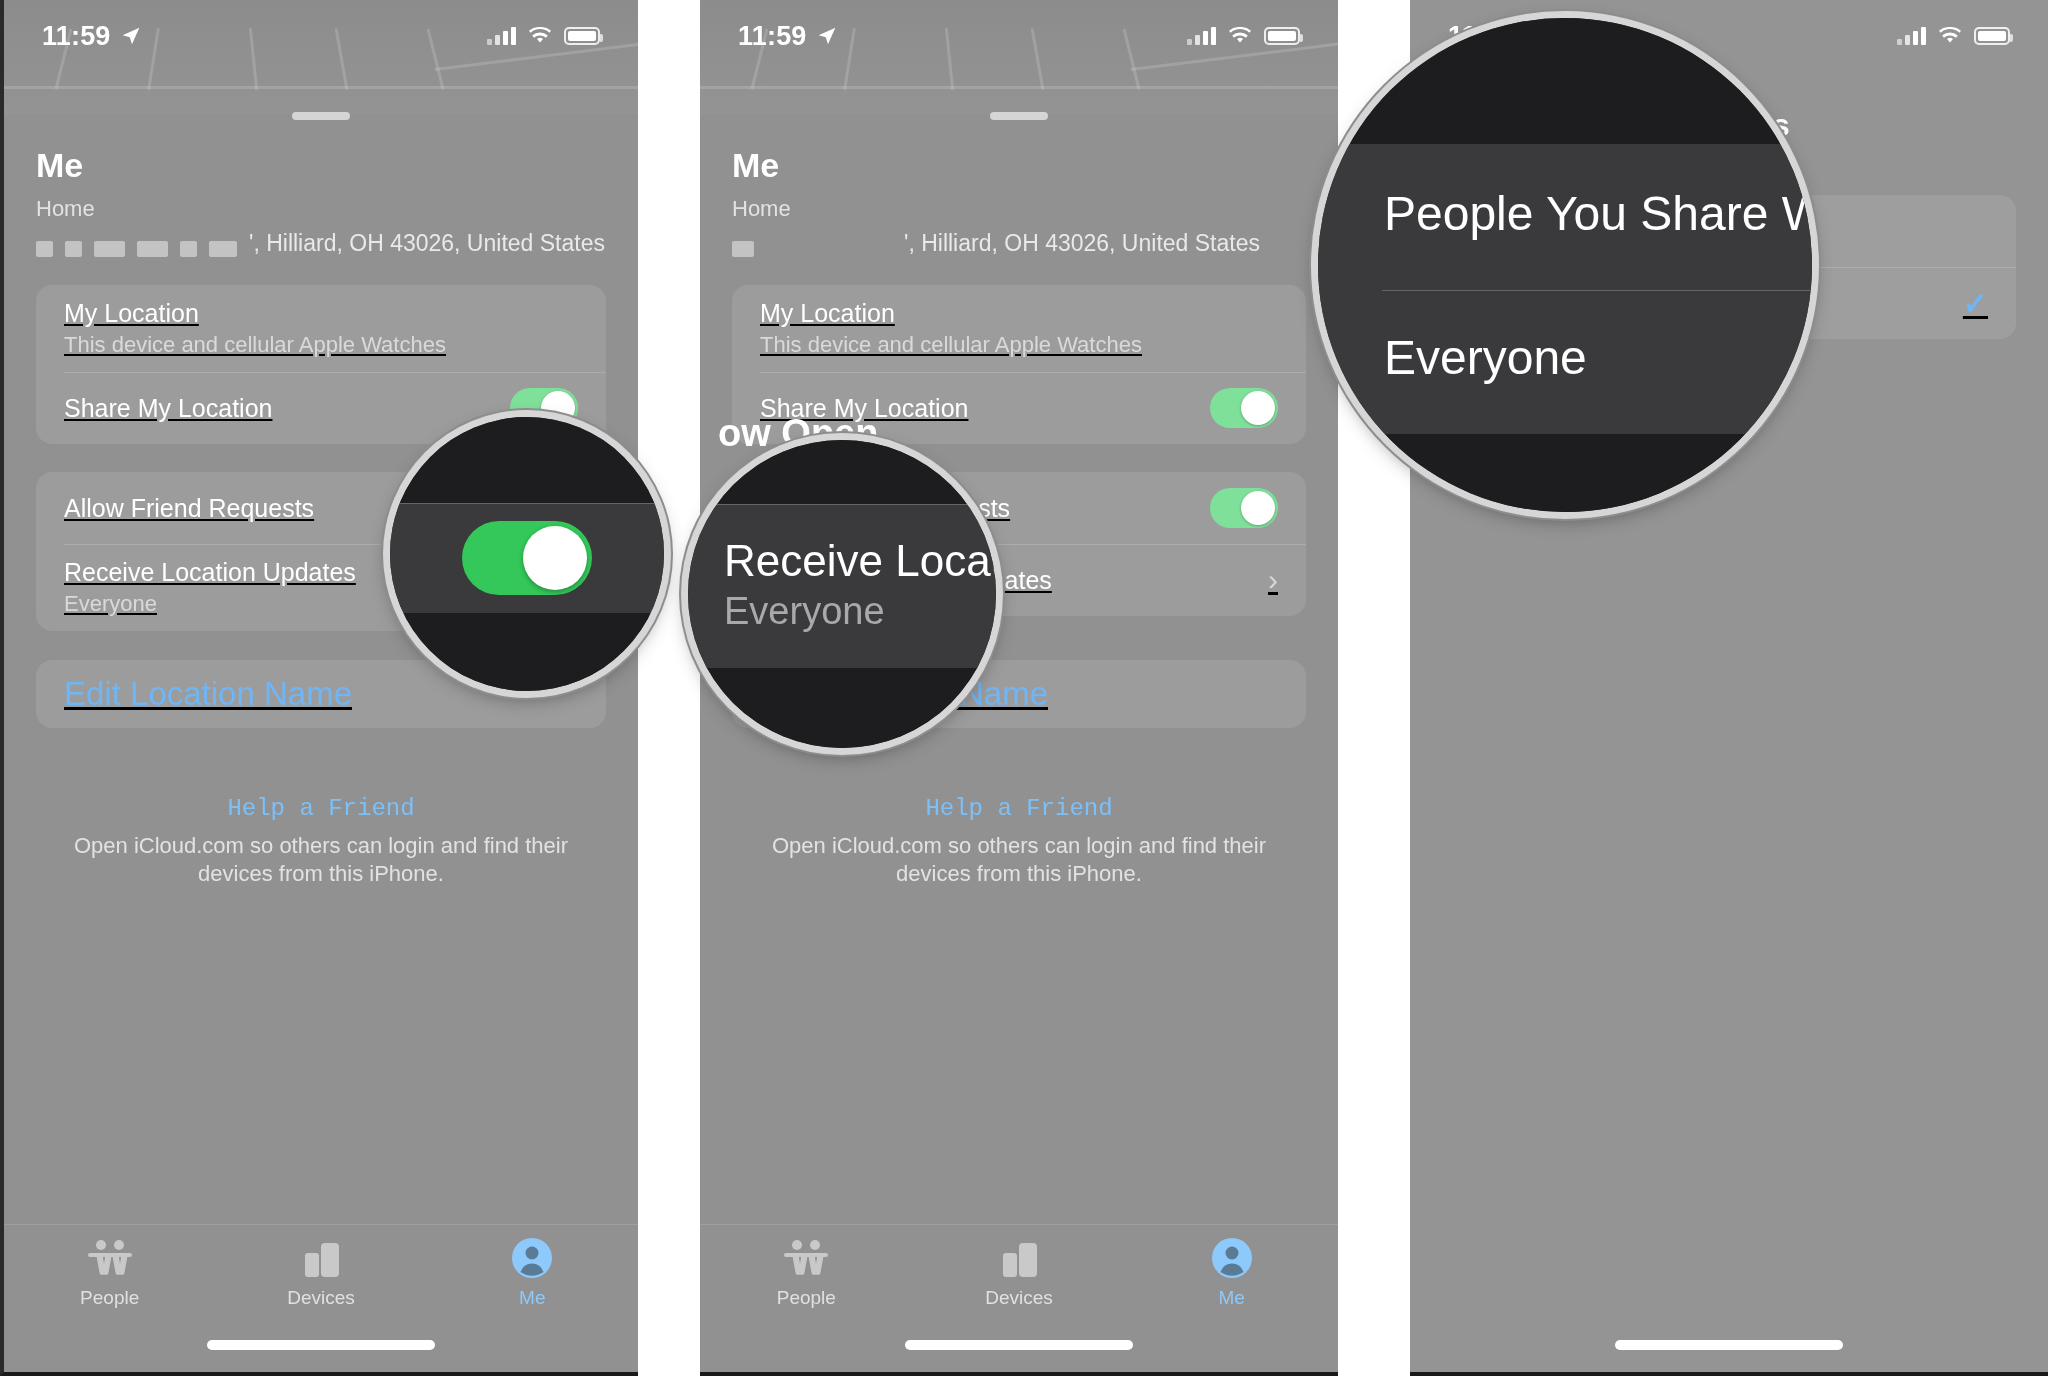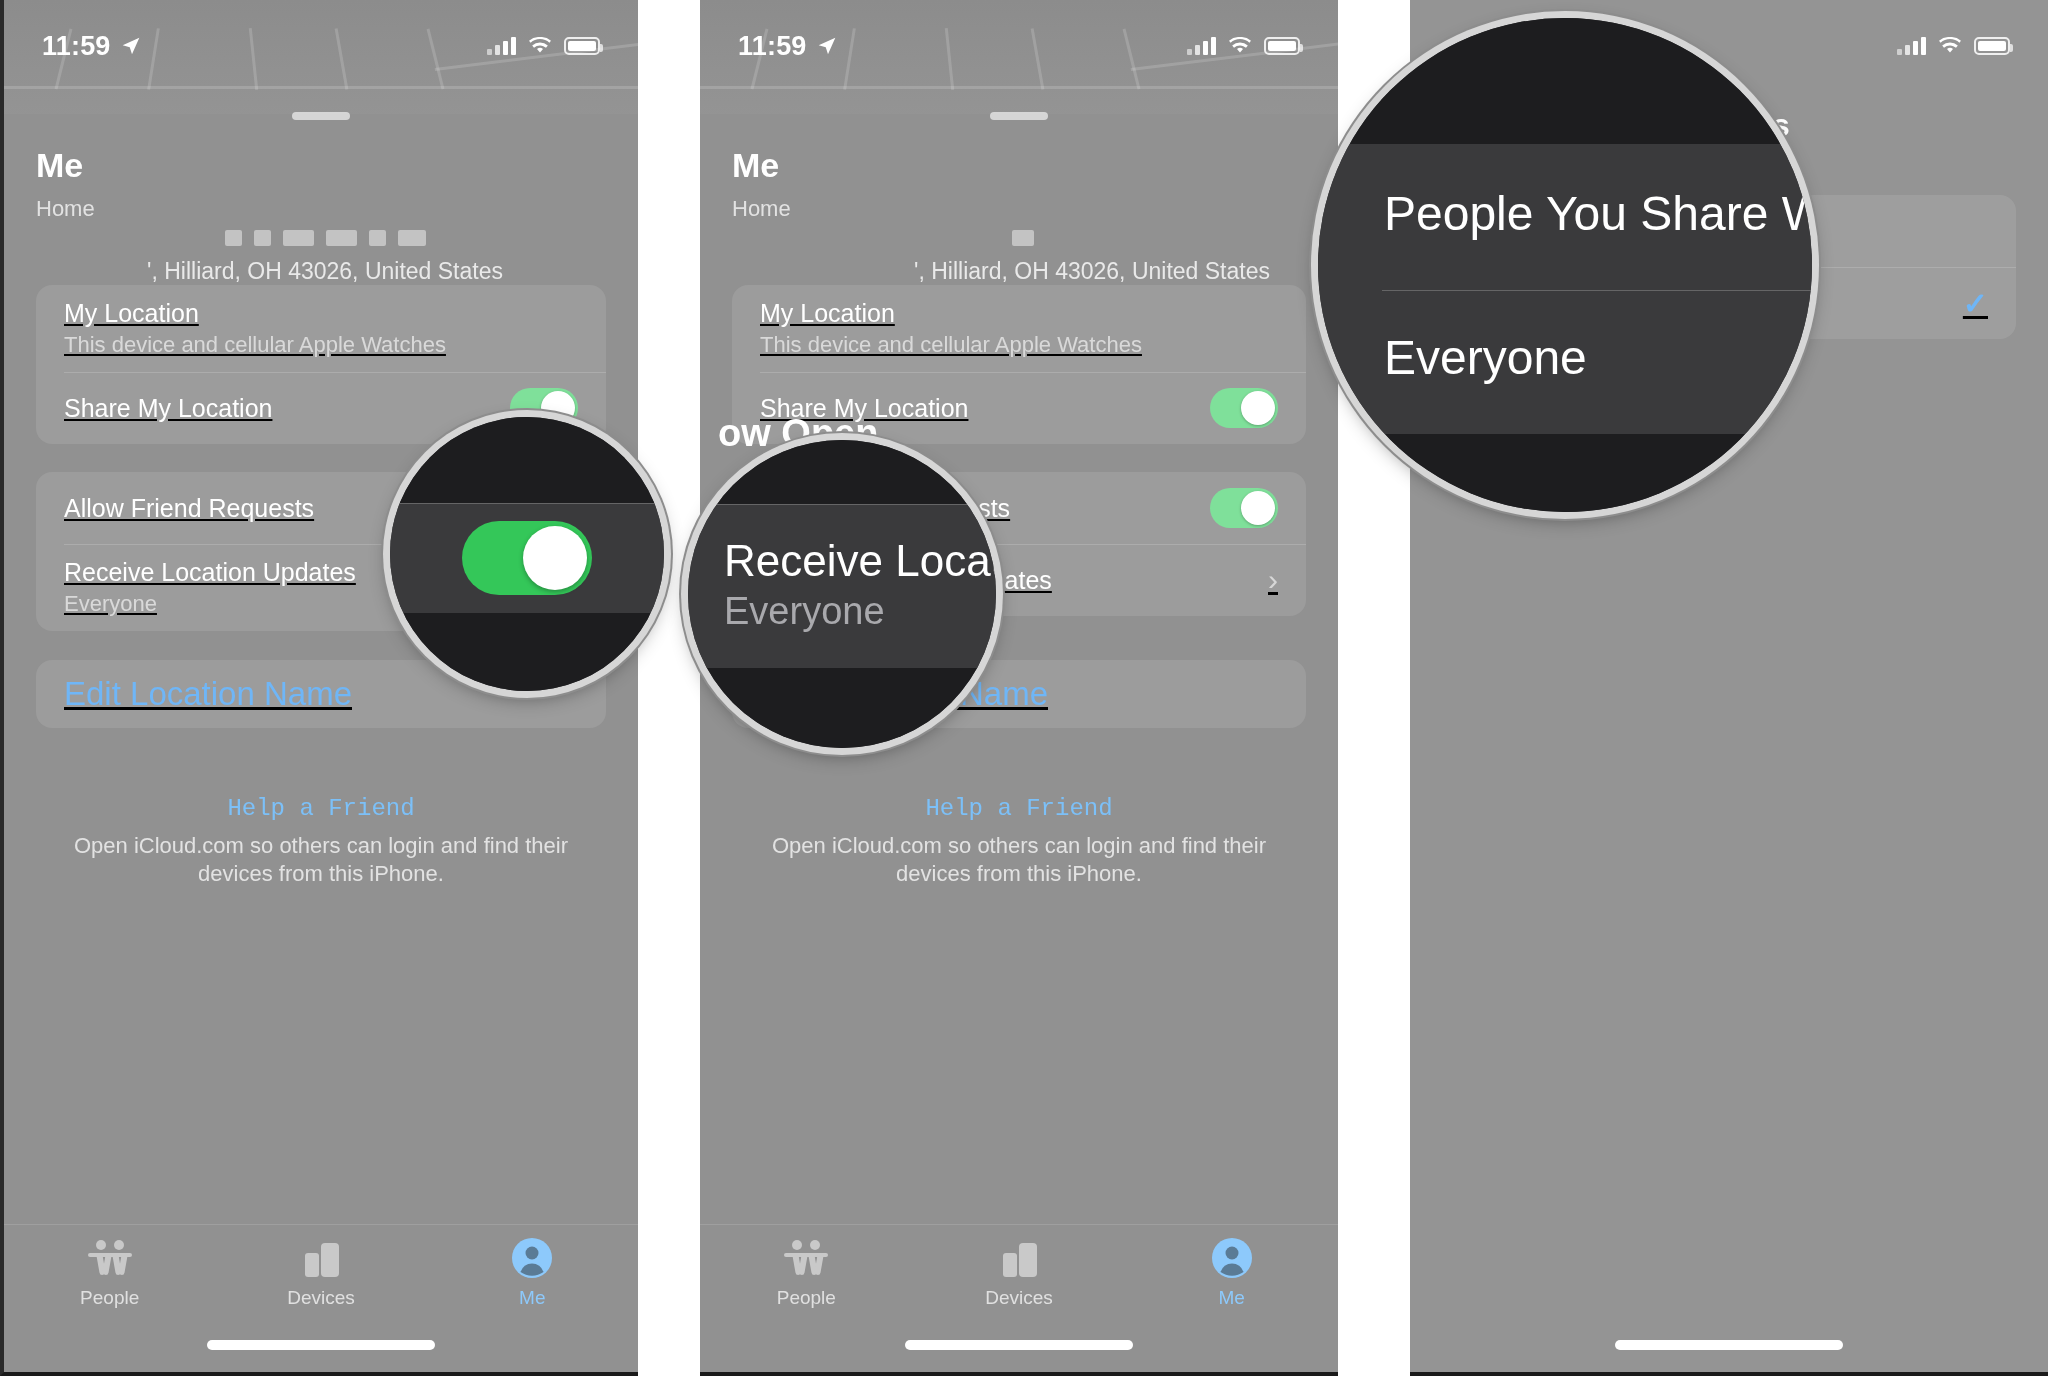--- a/index.html
+++ b/index.html
@@ -24,21 +24,21 @@
   
   .map-bg{
     position:absolute; left:0; top:0; width:100%; height:118px;
     background:linear-gradient(180deg,#8c8c8c 0%, #919191 60%, #949494 100%);
     overflow:hidden;
   }
   .map-line{ position:absolute; background:rgba(255,255,255,.16); }
 
   
   .statusbar{
-    position:absolute; left:0; top:16px; width:100%; height:60px;
+    position:absolute; left:0; top:6px; width:100%; height:60px;
     display:flex; align-items:center; justify-content:space-between;
     padding:16px 38px; z-index:6;
   }
   .sb-left{ display:flex; align-items:center; gap:10px; }
   .sb-time{ color:#fff; font-size:27px; font-weight:bold; letter-spacing:.2px; }
   .loc-arrow{ width:20px; height:20px; }
   .sb-right{ display:flex; align-items:center; gap:12px; }
   .bars{ display:flex; align-items:flex-end; gap:3px; height:18px; }
   .bars i{ display:block; width:5px; background:#fff; border-radius:1px; }
   .bars i:nth-child(1){ height:6px;  background:rgba(255,255,255,.55);}
@@ -63,21 +63,21 @@
     width:58px; height:8px; border-radius:4px; background:rgba(255,255,255,.62);
   }
   .sheet-title{
     position:absolute; left:32px; top:32px;
     color:#fff; font-size:34px; font-weight:bold;
   }
 
   
   .addr{ position:absolute; left:32px; right:24px; top:196px; }
   .addr-label{ color:rgba(255,255,255,.74); font-size:22px; }
-  .addr-line{ display:flex; align-items:center; gap:12px; margin-top:8px;flex-direction:column; }
+  .addr-line{ display:flex; align-items:flex-end; gap:12px; margin-top:8px; }
   .redact{ display:flex; align-items:center; gap:12px; }
   .redact span{ display:block; height:16px; background:rgba(255,255,255,.46); border-radius:2px; }
   .addr-text{ color:rgba(255,255,255,.80); font-size:23px; white-space:nowrap; }
 
   
   .card{
     position:absolute; left:32px; right:32px;
     background:rgba(255,255,255,.10);
     border-radius:16px; overflow:hidden;
   }

